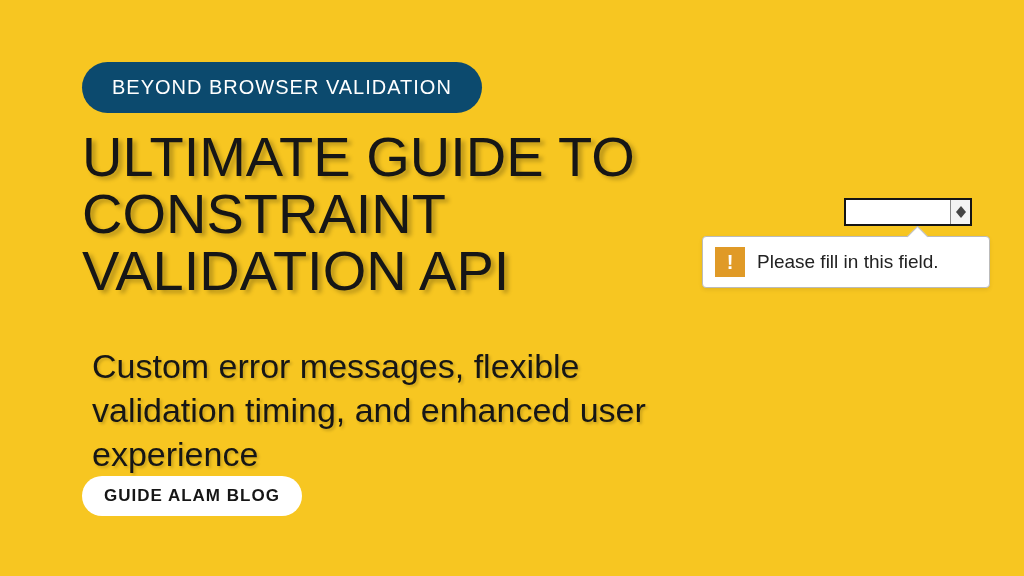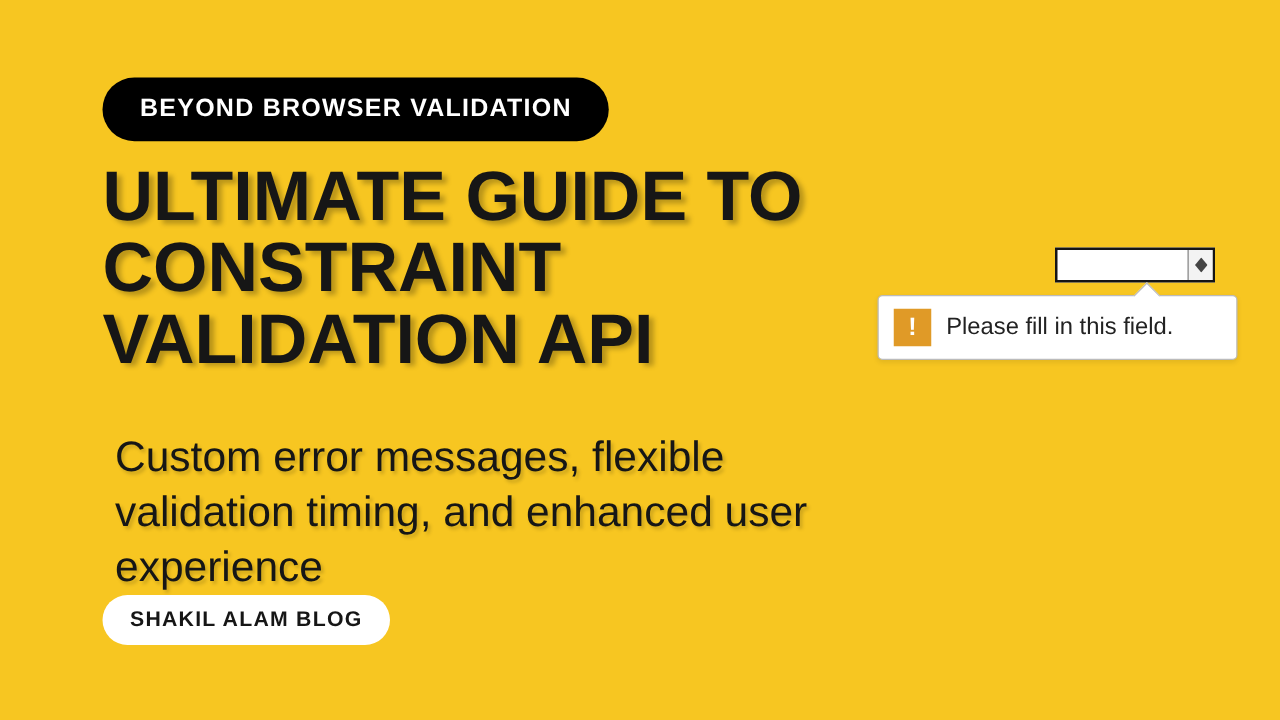--- a/index.html
+++ b/index.html
@@ -8,35 +8,35 @@
     height: 576px;
     background: #f7c621;
     font-family: -apple-system, BlinkMacSystemFont, "Segoe UI", Arial, sans-serif;
     position: relative;
     overflow: hidden;
   }
   .badge-red {
     position: absolute;
     top: 62px;
     left: 82px;
-    background: #000000;
+    background: #0c4a6e;
     color: #fff;
-    font-weight: 700;
+    font-weight: 400;
     font-size: 20px;
     letter-spacing: 1px;
     padding: 14px 30px;
     border-radius: 32px;
     display: inline-block;
   }
   .headline {
     position: absolute;
     top: 128px;
     left: 82px;
     color: #161616;
-    font-weight: 700;
+    font-weight: 400;
     font-size: 56px;
     line-height: 1.02;
     letter-spacing: 0px;
     text-shadow: 4px 3px 4px rgba(0,0,0,0.25);
     max-width: 640px;
   }
   .subtext {
     position: absolute;
     top: 344px;
     left: 92px;
@@ -138,21 +138,21 @@
 </style>
 </head>
 <body>
 
 <div class="badge-red">BEYOND BROWSER VALIDATION</div>
 
 <h1 class="headline">ULTIMATE GUIDE TO CONSTRAINT VALIDATION API</h1>
 
 <p class="subtext">Custom error messages, flexible validation timing, and enhanced user experience</p>
 
-<div class="blog-pill">SHAKIL ALAM BLOG</div>
+<div class="blog-pill">GUIDE ALAM BLOG</div>
 
 <div class="widget">
   <div class="input-wrap">
     <div class="fake-input">
       <div class="stepper">
         <svg width="10" height="6" viewBox="0 0 10 6">
             <path d="M0 6 L5 0 L10 6 Z" fill="#444"></path>
           </svg>
         <svg width="10" height="6" viewBox="0 0 10 6">
             <path d="M0 0 L5 6 L10 0 Z" fill="#444"></path>

